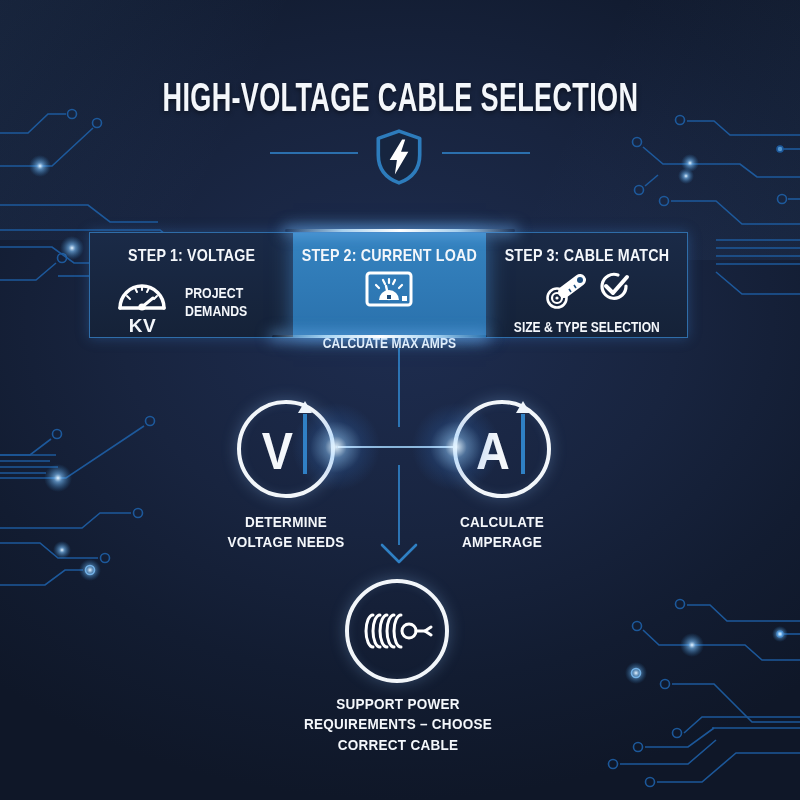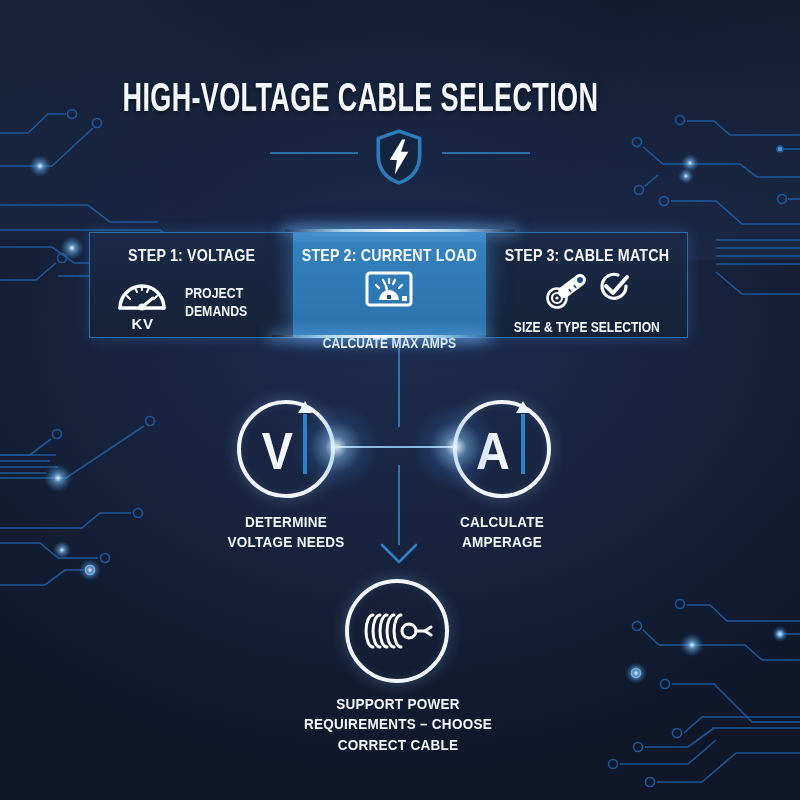--- a/index.html
+++ b/index.html
@@ -11,21 +11,21 @@
   }
   .streak-light{position:absolute;pointer-events:none;}
   .s1{left:0;top:560;width:420px;height:240px;
       background:linear-gradient(115deg, rgba(90,140,210,0.10) 0%, rgba(90,140,210,0.0) 55%);}
   .s2{right:0;top:0;width:420px;height:260px;
       background:linear-gradient(295deg, rgba(90,140,210,0.08) 0%, rgba(90,140,210,0.0) 55%);}
 
   svg.circuit{position:absolute;left:0;top:0;}
 
   
-  .title{position:absolute;left:0;right:0;top:74px;text-align:left;}
+  .title{position:absolute;left:0;right:0;top:74px;text-align:center;}
   .title span{display:inline-block;white-space:nowrap;font-size:41px;font-weight:bold;
     letter-spacing:0.5px;transform:scaleX(0.66);transform-origin:50% 50%;
     text-shadow:0 2px 6px rgba(0,0,0,0.45);}
   .flank{position:absolute;top:152px;height:2px;background:#2b6fad;}
   .flank.l{left:270px;width:88px;}
   .flank.r{left:442px;width:88px;}
   .shield{position:absolute;left:374px;top:128px;}
 
   
   .bar-aura{position:absolute;left:60px;top:190px;width:690px;height:190px;
@@ -39,21 +39,21 @@
   .step.w2{width:193px;background:linear-gradient(180deg,#3583c0 0%,#2a71ac 100%);
     box-shadow:0 0 20px rgba(80,160,235,0.55);z-index:2;}
   .step.w3{width:214px;text-decoration:underline;}
   .step-title{margin-top:13px;white-space:nowrap;}
   .step-title span{display:inline-block;font-size:17px;font-weight:bold;letter-spacing:0.2px;
     transform:scaleX(0.84);transform-origin:50% 50%;}
   .step-note{font-size:14px;font-weight:bold;white-space:nowrap;}
   .step-note span{display:inline-block;transform:scaleX(0.86);transform-origin:50% 50%;}
   .step1-body{display:flex;align-items:flex-start;margin-top:8px;gap:14px;}
   .gauge-wrap{display:flex;flex-direction:column;align-items:center;}
-  .gauge-unit{font-size:15px;font-weight:bold;margin-top:3px;letter-spacing:0.5px;}
+  .gauge-unit{font-size:19px;font-weight:bold;margin-top:3px;letter-spacing:0.5px;}
   .proj-note{width:84px;margin-top:10px;font-size:14px;font-weight:bold;line-height:1.3;
     transform:scaleX(0.88);transform-origin:0 50%;}
   .step2 .icon-row{margin-top:5px;}
   .step2 .step-note{margin-top:24px;text-decoration:underline;}
   .step3 .icon-row{margin-top:4px;}
   .step3 .step-note{margin-top:5px;}
   .glow-edge{position:absolute;height:3px;border-radius:2px;filter:blur(0.6px);
     background:linear-gradient(90deg, rgba(140,200,255,0) 0%, rgba(190,230,255,0.85) 25%,
       #ffffff 50%, rgba(190,230,255,0.85) 75%, rgba(140,200,255,0) 100%);
     box-shadow:0 0 14px 3px rgba(120,190,255,0.55);z-index:3;}

